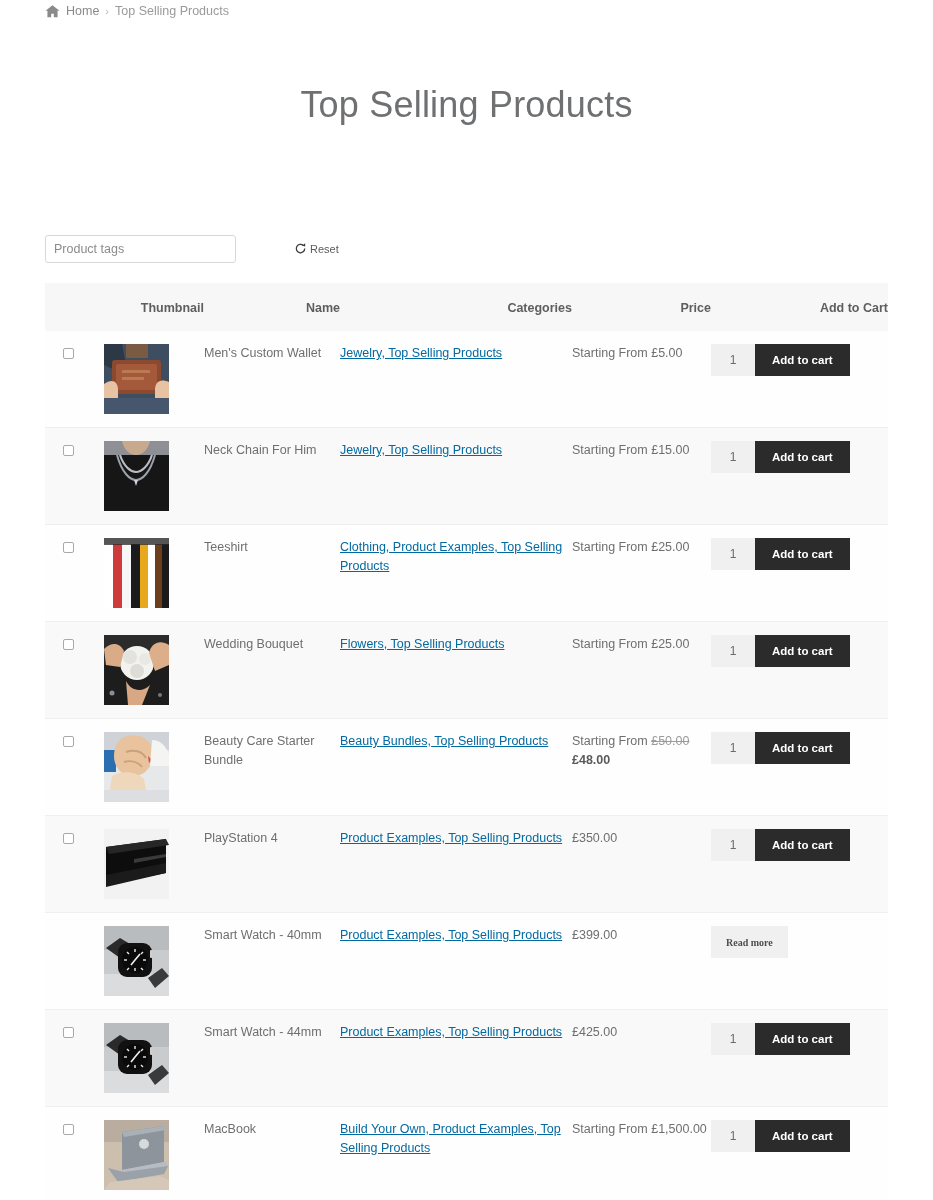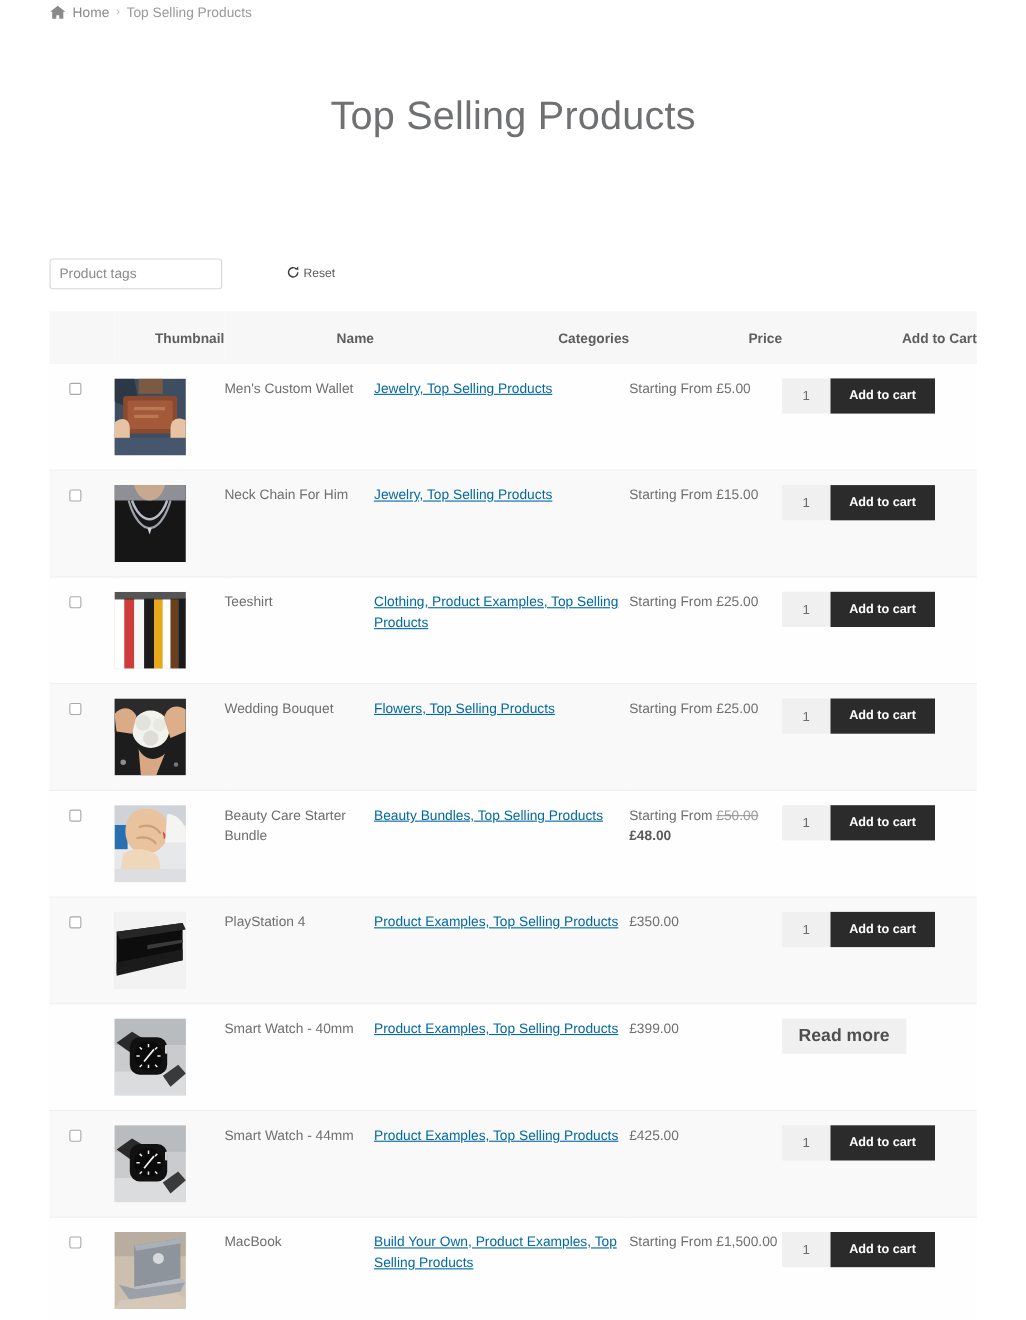--- a/index.html
+++ b/index.html
@@ -28,21 +28,21 @@
   .page-title {
     position: absolute; left: 0; top: 84px; width: 933px;
     text-align: center;
     font-size: 36px; font-weight: 400; letter-spacing: .2px;
     color: #6f7072; margin: 0;
   }
 
   
   .filter-bar { position: absolute; left: 45px; top: 235px; display: flex; align-items: center; }
   .tag-input {
-    width: 157px; height: 28px;
+    width: 191px; height: 28px;
     border: 1px solid #d8d8d8; border-radius: 3px;
     background: #fff; padding: 0 8px;
     font-size: 12.5px; color: #5b5b5b;
     font-family: "Liberation Sans", sans-serif;
     outline: none;
   }
   .tag-input::placeholder { color: #8b8b8b; }
   .reset-btn {
     display: flex; align-items: center; gap: 3px;
     margin-left: 58px; font-size: 11px; color: #5b5b5b;
@@ -113,22 +113,22 @@
     background: #2b2b2b; color: #ffffff;
     border: none; cursor: pointer;
     font-size: 11.5px; font-weight: 700;
     font-family: "Liberation Sans", sans-serif;
     white-space: nowrap;
   }
   .read-more {
     height: 32px; padding: 0 15px;
     background: #f0f0f0; color: #4e4e4e;
     border: none; cursor: pointer;
-    font-size: 16px; font-weight: 700;
-    font-family: Liberation Sans, sans-serif;
+    font-size: 10px; font-weight: 700;
+    font-family: Liberation Serif, serif;
     white-space: nowrap;
   }
 
   
   .footer-actions { position: absolute; left: 45px; top: 1128px; width: 843px; height: 32px; }
   .bulk-btn {
     position: absolute; top: 0; height: 31px; padding: 0 16px;
     background: #3a3a3a; color: #ffffff; border: none; cursor: pointer;
     font-size: 11.5px; font-weight: 700;
     font-family: "Liberation Sans", sans-serif; white-space: nowrap;

